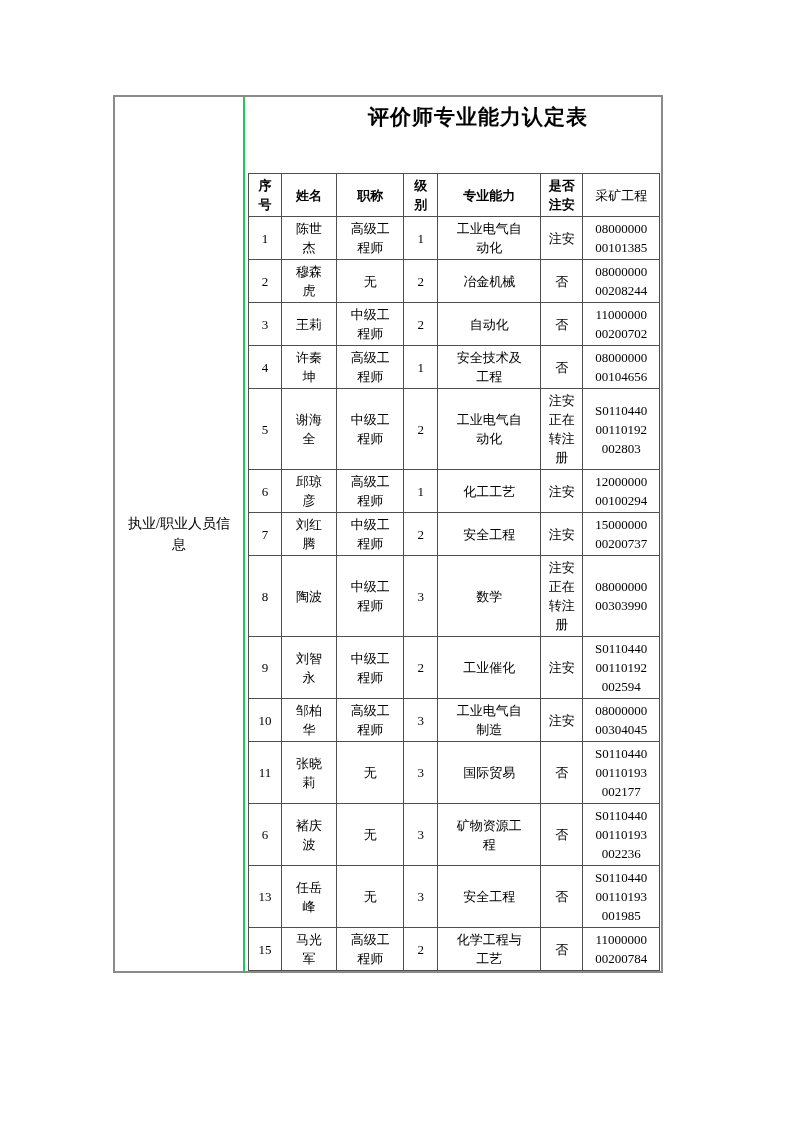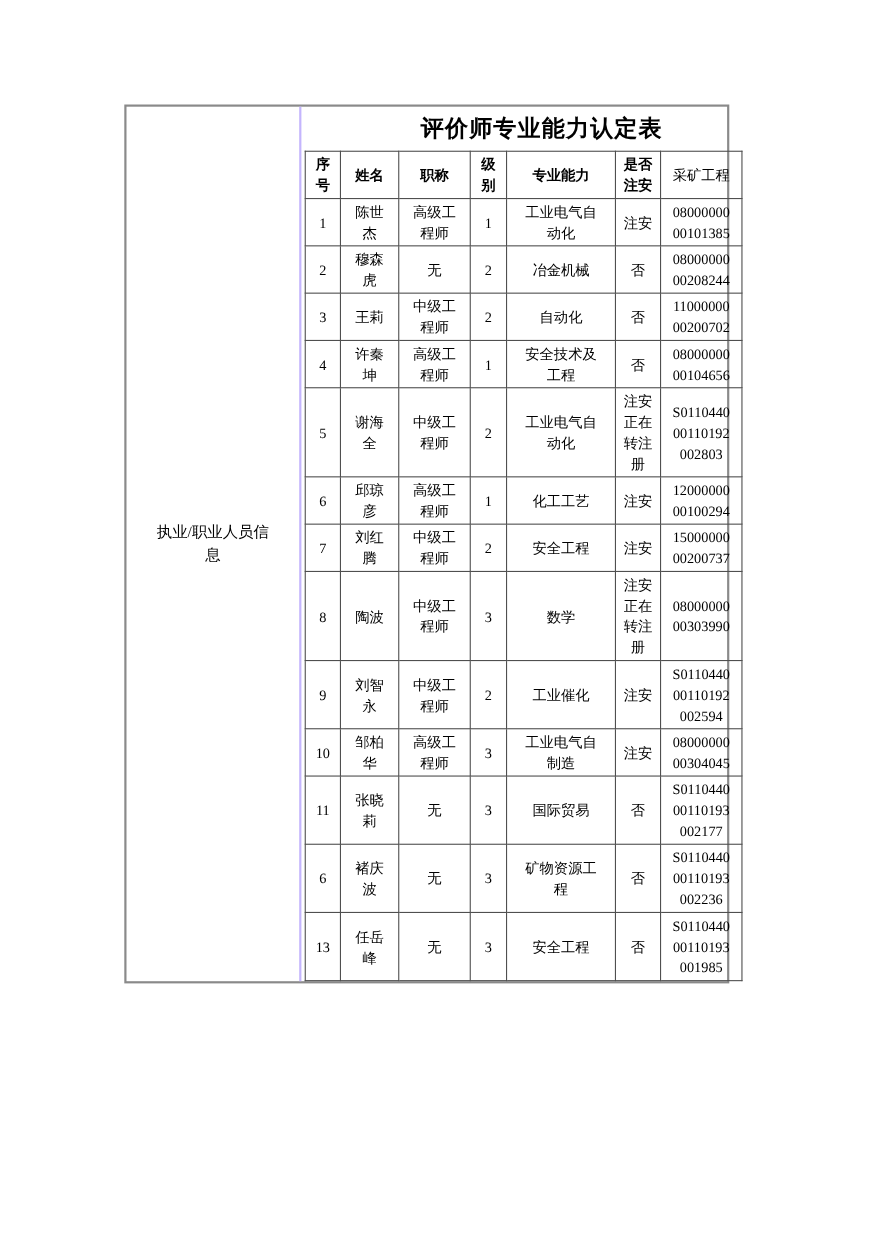--- a/index.html
+++ b/index.html
@@ -16,42 +16,43 @@
     left: 113px;
     top: 95px;
     width: 550px;
     box-sizing: border-box;
     border: 2px solid #8a8a8a;
     display: flex;
     align-items: stretch;
     background: #ffffff;
   }
   .left-cell {
-    width: 159px;
+    width: 130px;
     flex-shrink: 0;
     box-sizing: border-box;
-    border-right: 2px solid #c4b5fd;
+    border-right: 2px solid #22c55e;
     display: flex;
     align-items: center;
     justify-content: center;
   }
   .left-cell span {
     display: block;
     text-align: center;
     font-size: 14px;
     line-height: 21px;
     white-space: pre-line;
   }
   .right-cell {
     flex: 1;
     min-width: 0;
     box-sizing: border-box;
     padding: 0 1px 0 3px;
     display: flex;
     flex-direction: column;
+    gap: 36px;
   }
   .table-title {
     height: 40px;
     line-height: 40px;
     text-align: center;
     padding-left: 48px; 
     font-size: 21px;
     font-weight: bold;
     letter-spacing: 1px;
     overflow: hidden;
@@ -272,18 +273,31 @@
               <td>任岳
 峰</td>
               <td>无</td>
               <td>3</td>
               <td>安全工程</td>
               <td>否</td>
               <td>S0110440
 00110193
 001985</td>
             </tr>
+            <tr>
+              <td>15</td>
+              <td>马光
+军</td>
+              <td>高级工
+程师</td>
+              <td>2</td>
+              <td>化学工程与
+工艺</td>
+              <td>否</td>
+              <td>11000000
+00200784</td>
+            </tr>
           </tbody>
       </table>
     </div>
 
   </div>
 </div>
 
 </body></html>

